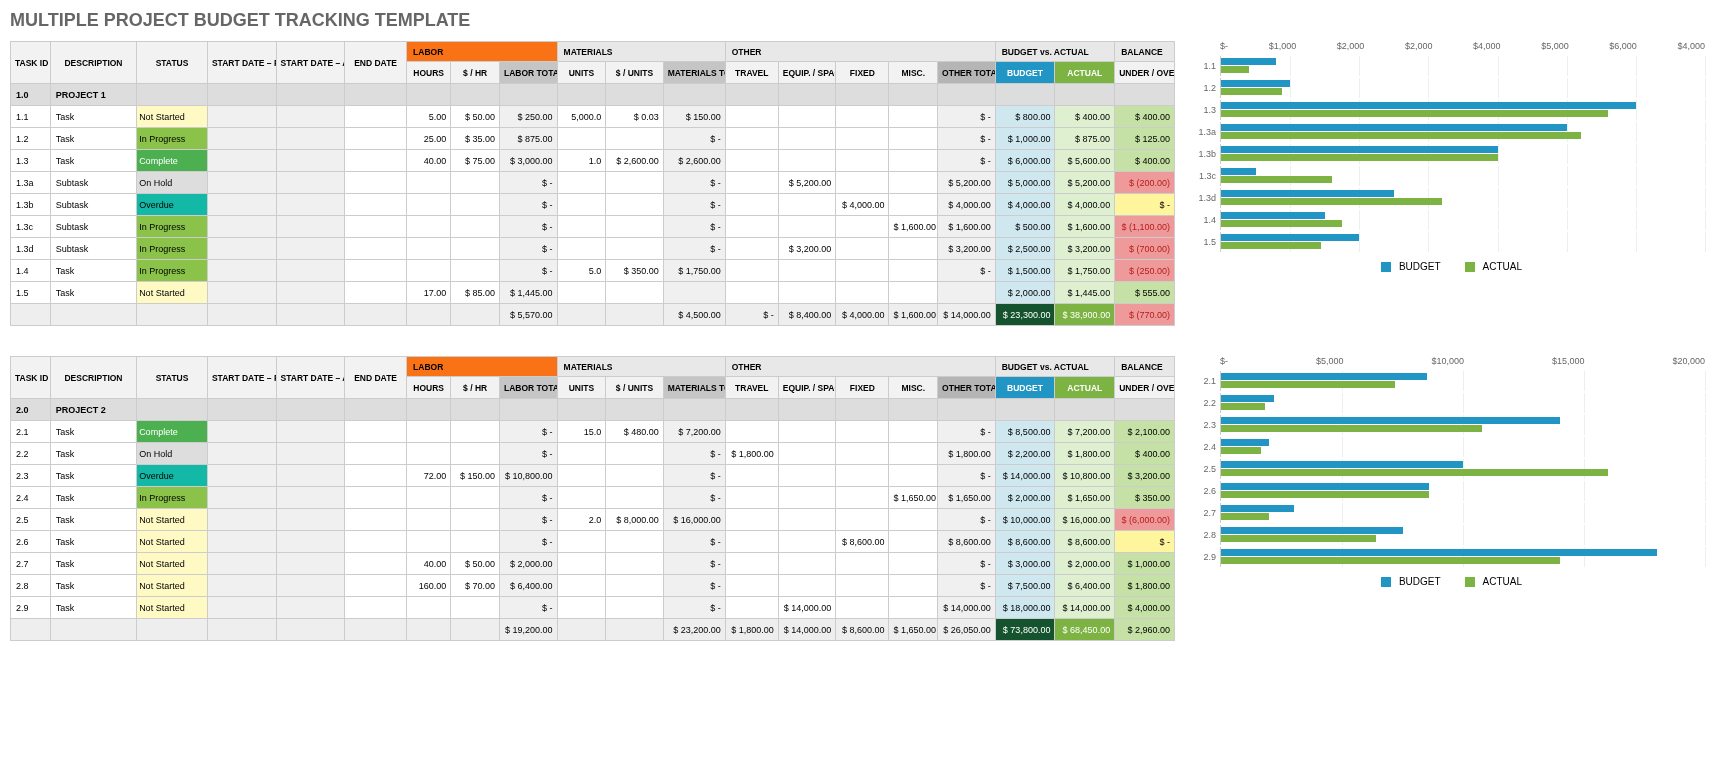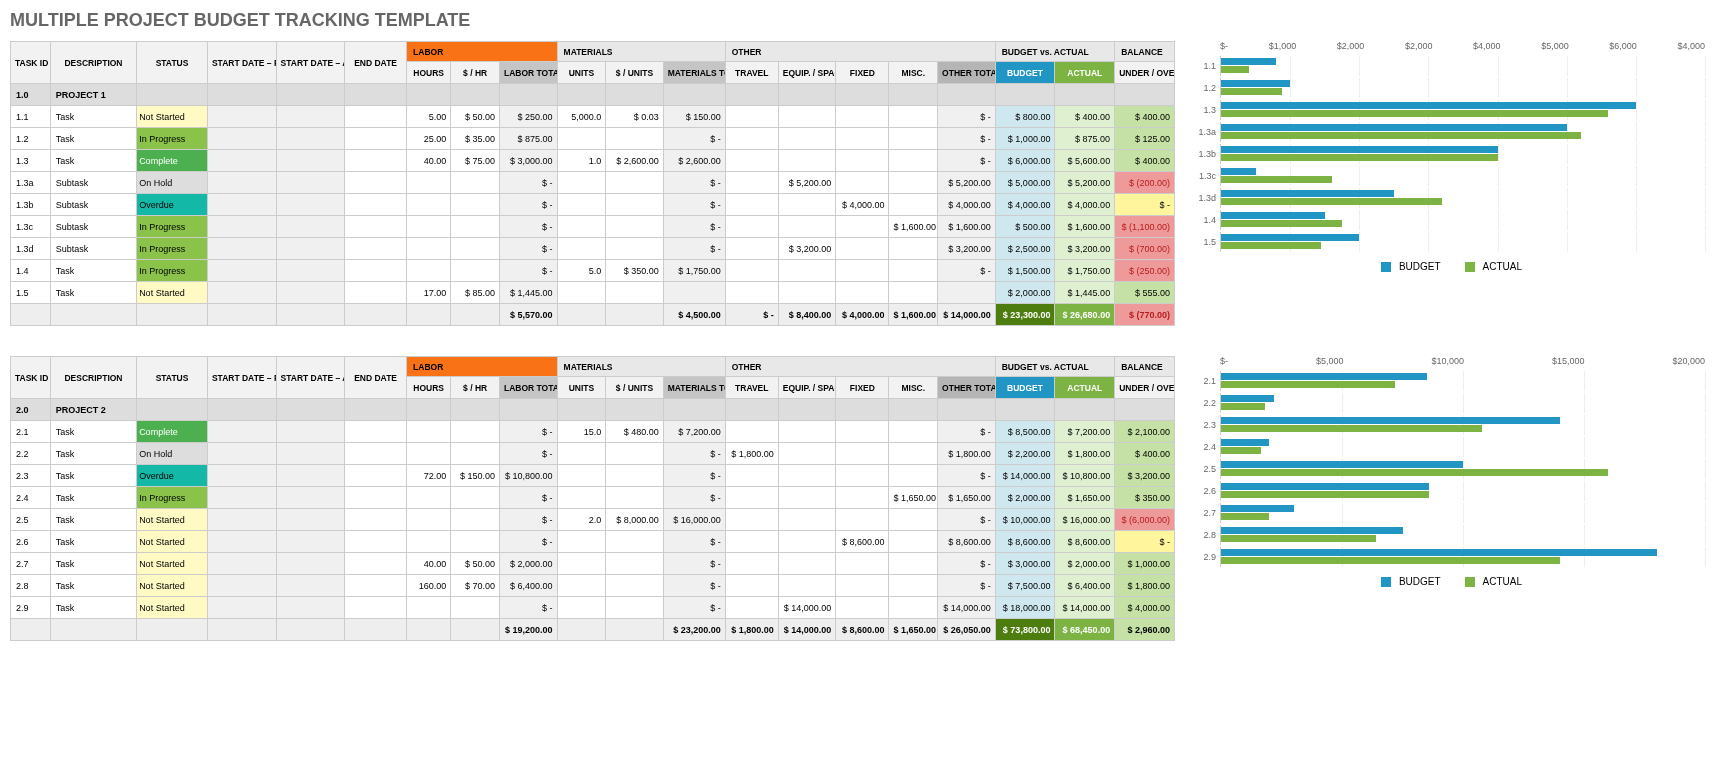--- a/index.html
+++ b/index.html
@@ -17,22 +17,22 @@
 .grp-mat { background: #e8e8e8; }
 .grp-other { background: #e8e8e8; }
 .grp-bva { background: #e8e8e8; }
 .grp-bal { background: #e8e8e8; }
 .th-labor-total { background: #c5c5c5; }
 .th-mat-total { background: #c5c5c5; }
 .th-other-total { background: #b5b5b5; }
 .th-budget { background: #2196c4; color: #fff; }
 .th-actual { background: #7cb342; color: #fff; }
 .proj-row td { background: #ddd; font-weight: bold; }
-.total-row td { background: #eee; font-weight: bold; }
-.total-row .c-budget { background: #4d7c0f; color: #fff; }
+.total-row td { background: #eee; font-weight: normal; }
+.total-row .c-budget { background: #14532d; color: #fff; }
 .total-row .c-actual { background: #7cb342; color: #fff; }
 td.num { text-align: right; }
 td.left { text-align: left; padding-left: 5px; }
 td.calc { background: #f0f0f0; }
 td.c-budget { background: #cfe8f0; text-align: right; }
 td.c-actual { background: #dff0d0; text-align: right; }
 td.bal-pos { background: #c5e1a5; text-align: right; }
 td.bal-neg { background: #ef9a9a; text-align: right; color: #b71c1c; }
 td.bal-zero { background: #fff59d; text-align: right; }
 .status { padding: 2px; }
@@ -351,21 +351,21 @@
               <td class="num">$   5,570.00</td>
               <td></td>
               <td></td>
               <td class="num">$   4,500.00</td>
               <td class="num">$        -</td>
               <td class="num">$   8,400.00</td>
               <td class="num">$   4,000.00</td>
               <td class="num">$   1,600.00</td>
               <td class="num">$   14,000.00</td>
               <td class="c-budget">$   23,300.00</td>
-              <td class="c-actual">$   26,680.00</td>
+              <td class="c-actual">$   38,900.00</td>
               <td class="bal-neg">$   (770.00)</td>
             </tr>
           </tbody>
         </table>
       </div>
       <div class="chart-area">
         <div class="chart">
           <div class="axis-labels">
             <span>$-</span>
             <span>$1,000</span>

